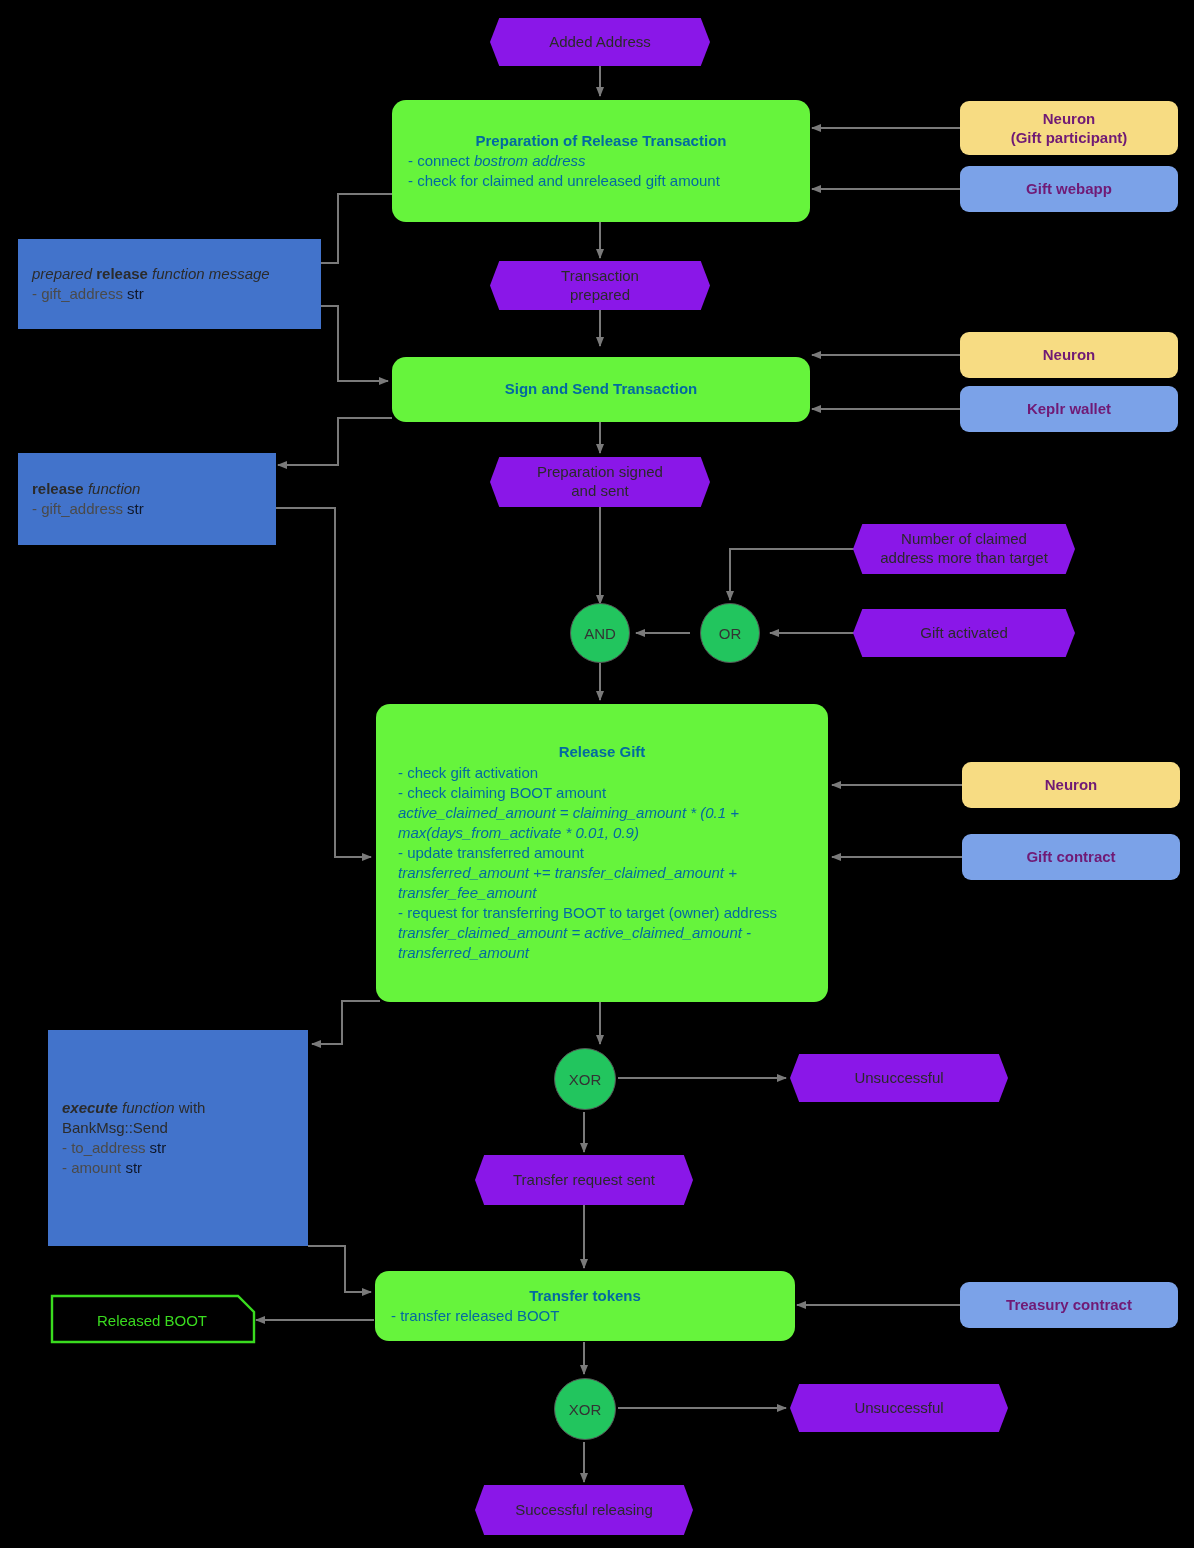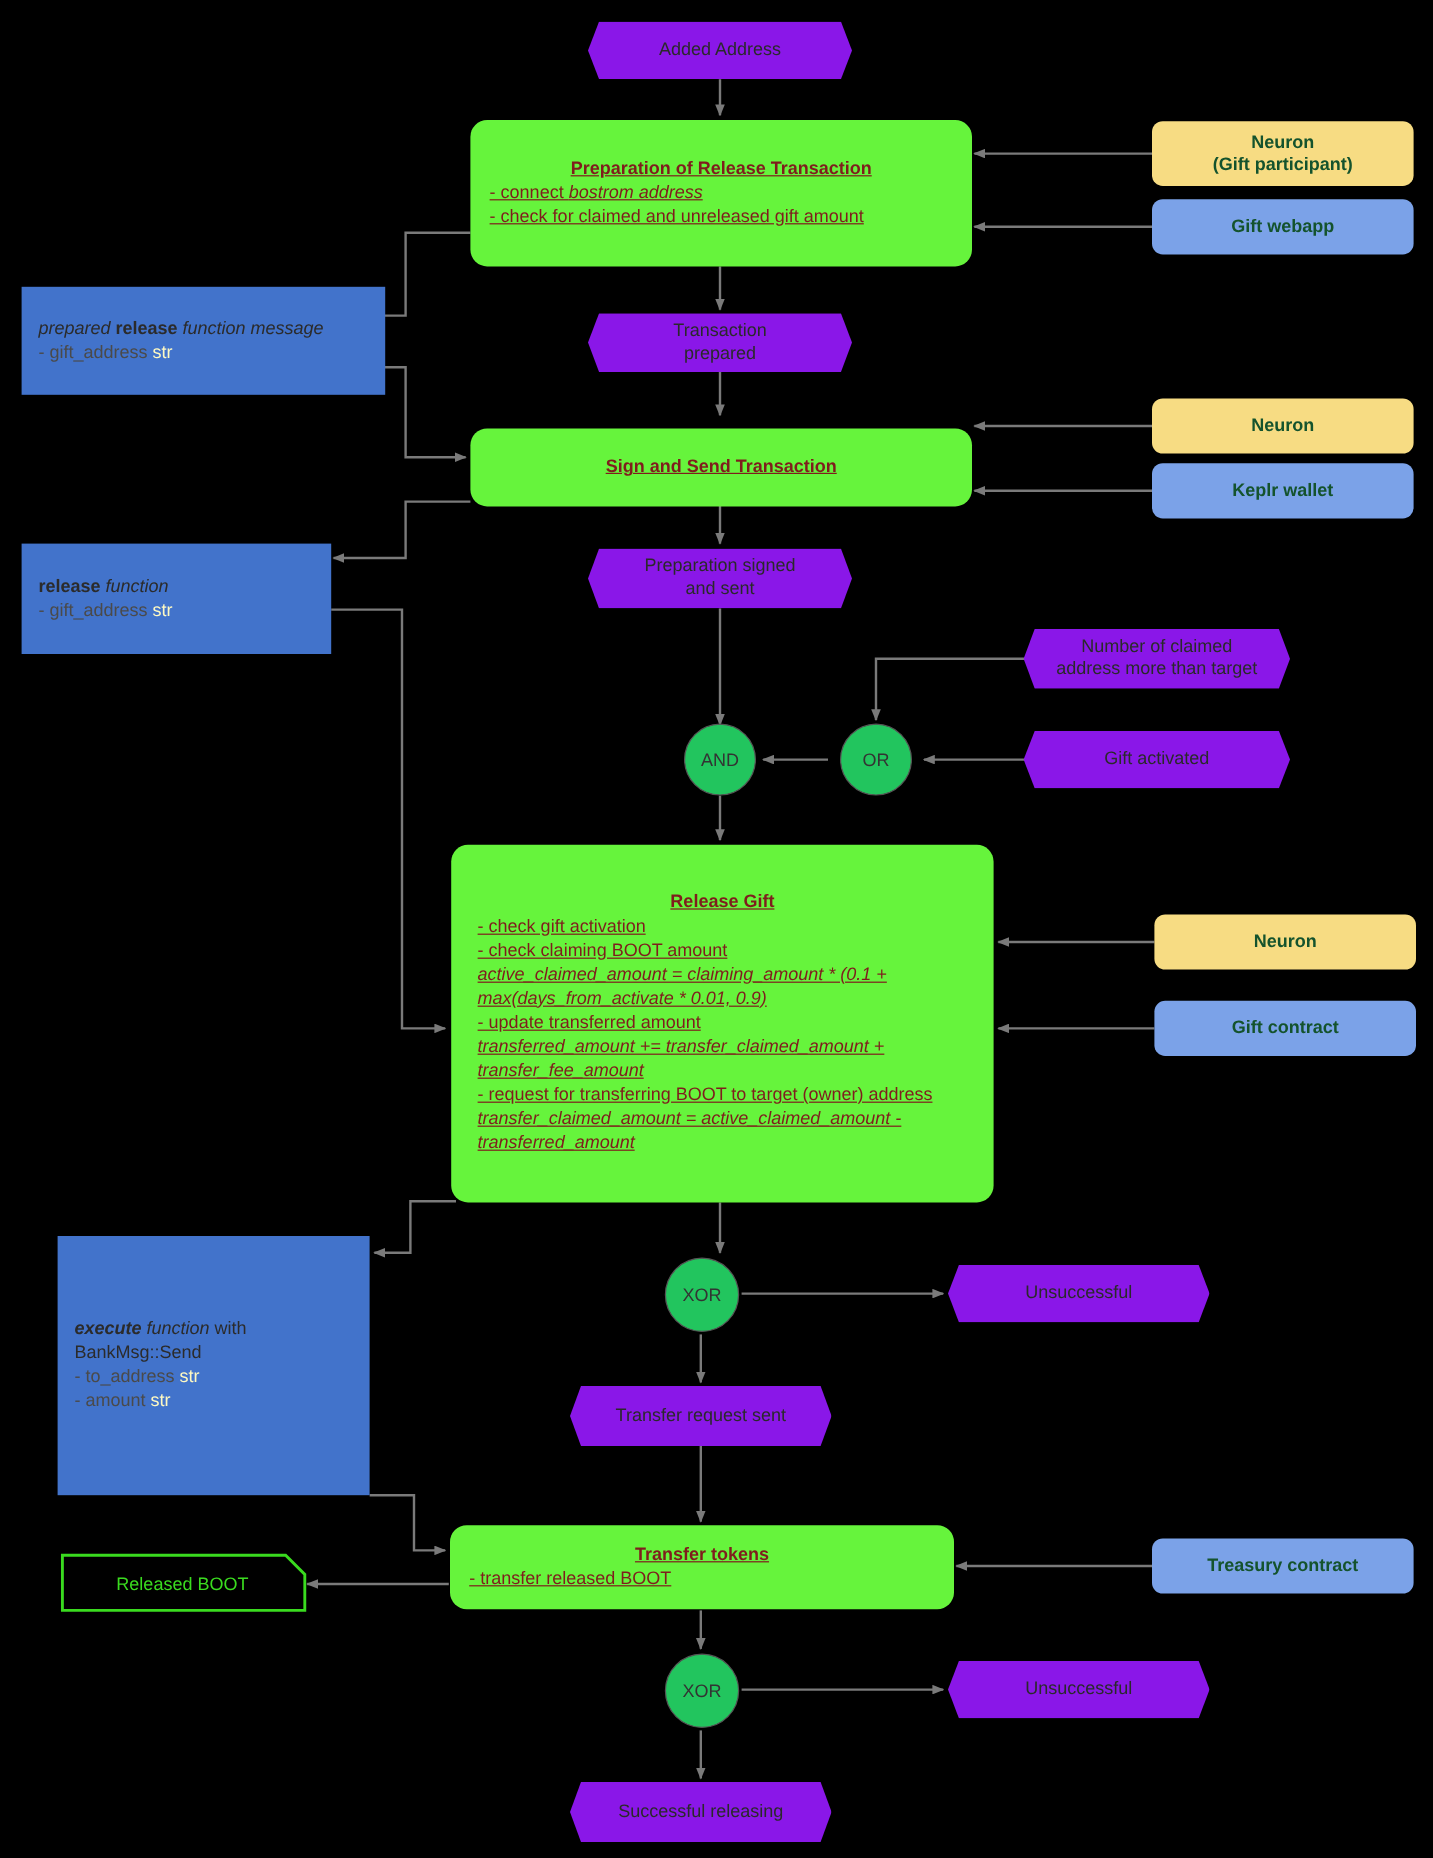--- a/index.html
+++ b/index.html
@@ -3,45 +3,45 @@
 <meta charset="utf-8">
 <style>
   html,body{margin:0;padding:0;background:#000;}
   #stage{position:relative;width:1194px;height:1548px;background:#000;overflow:hidden;
          font-family:"Liberation Sans","DejaVu Sans",sans-serif;}
   #edges{position:absolute;left:0;top:0;width:1194px;height:1548px;pointer-events:none;}
 
   .node{position:absolute;box-sizing:border-box;color:#333333;}
 
   
-  .proc{background:#66F43C;border-radius:14px;color:#7f1d1d;display:flex;
-        flex-direction:column;justify-content:center;text-decoration:underline;}
+  .proc{background:#66F43C;border-radius:14px;color:#0369a1;display:flex;
+        flex-direction:column;justify-content:center;}
   .proc .ttl{font-weight:bold;font-size:15px;text-align:center;line-height:1.34;}
   .proc .body{font-size:15px;line-height:1.34;text-align:left;}
   .proc .ital{font-style:italic;}
 
   
   .hex{background:#8A17E8;color:#2a2a2a;display:flex;align-items:center;justify-content:center;
        text-align:center;font-size:15px;line-height:1.25;
        clip-path:polygon(4.2% 0,95.8% 0,100% 50%,95.8% 100%,4.2% 100%,0 50%);}
 
   
   .actor{border-radius:9px;display:flex;align-items:center;justify-content:center;
-         text-align:center;font-weight:bold;font-size:15px;line-height:1.28;color:#14532d;}
+         text-align:center;font-weight:bold;font-size:15px;line-height:1.28;color:#701a75;}
   .actor.yellow{background:#F7DC83;}
   .actor.blue{background:#7BA2E8;}
 
   
   .data{background:#4273CB;color:#2b2b2b;font-size:15px;line-height:1.35;
         display:flex;flex-direction:column;justify-content:center;padding:0 14px;}
   .data .b{font-weight:bold;}
   .data .i{font-style:italic;}
   .data .bi{font-weight:bold;font-style:italic;}
   .data .dim{color:#4a4a4a;}
-  .data .str{color:#fef9c3;}
+  .data .str{color:#0f172a;}
 
   
   .gate{background:#22c55e;border:1.6px solid #555;border-radius:50%;
         display:flex;align-items:center;justify-content:center;
         font-size:15px;color:#333;}
 </style>
 </head>
 <body>
 
 <div id="stage">

